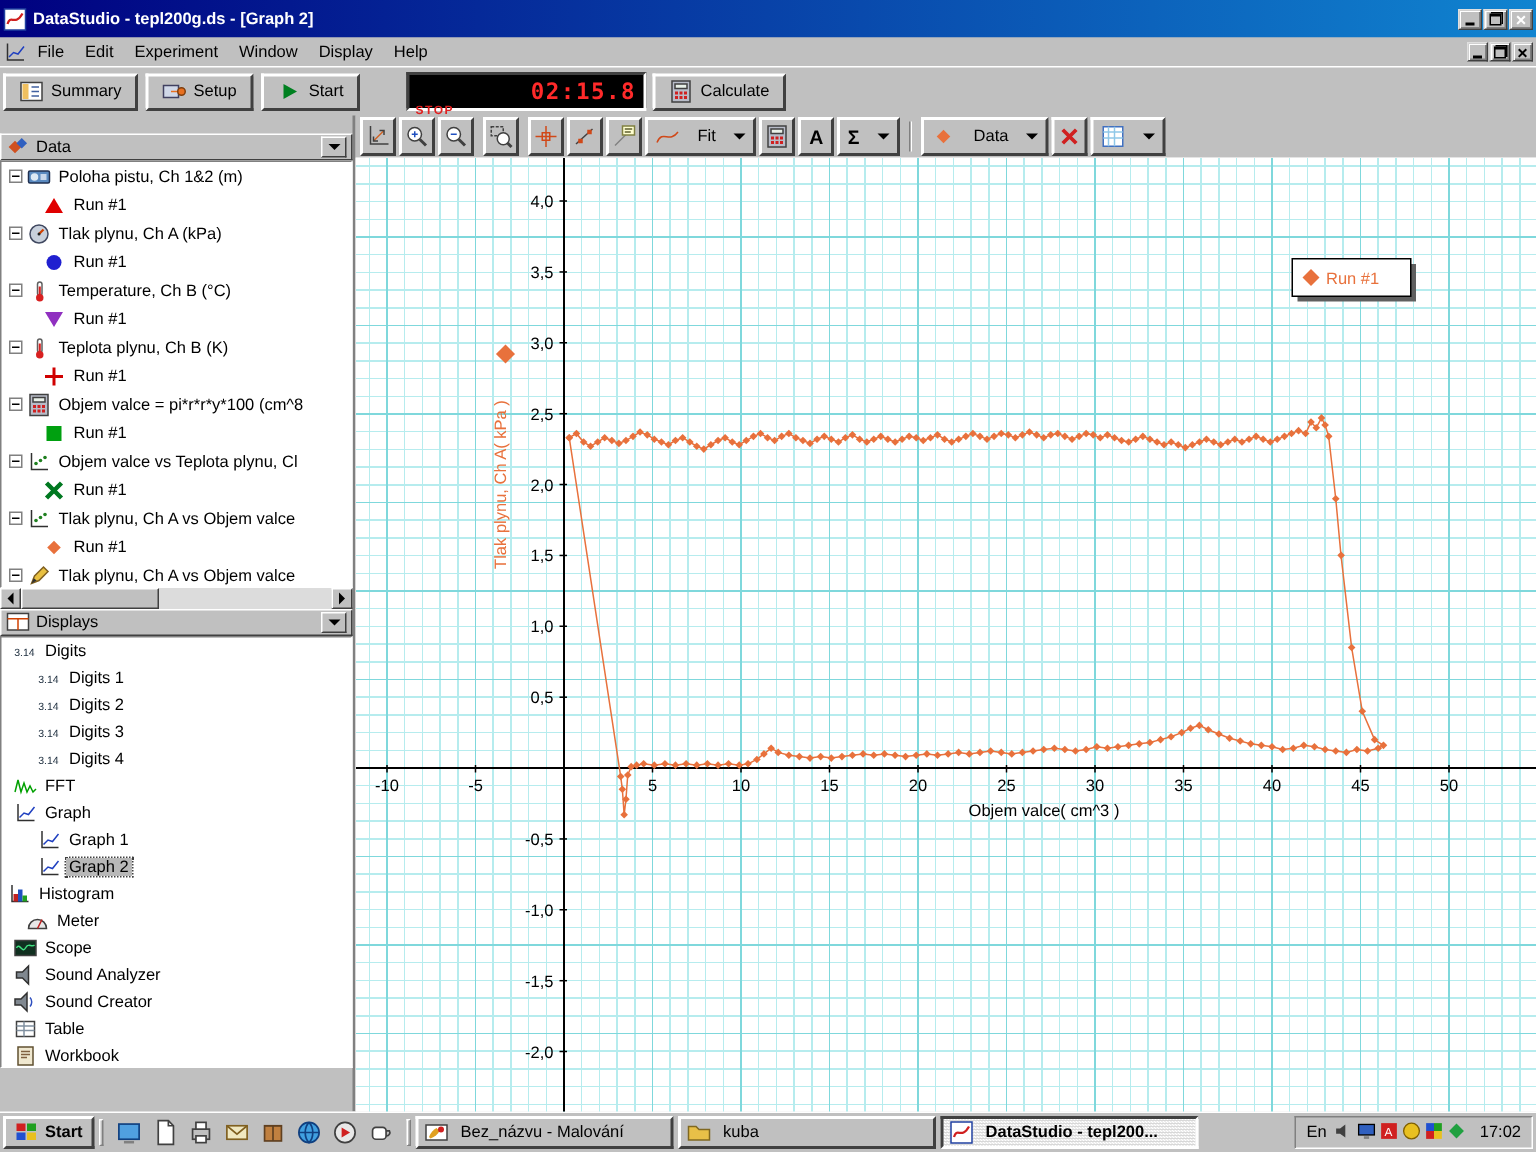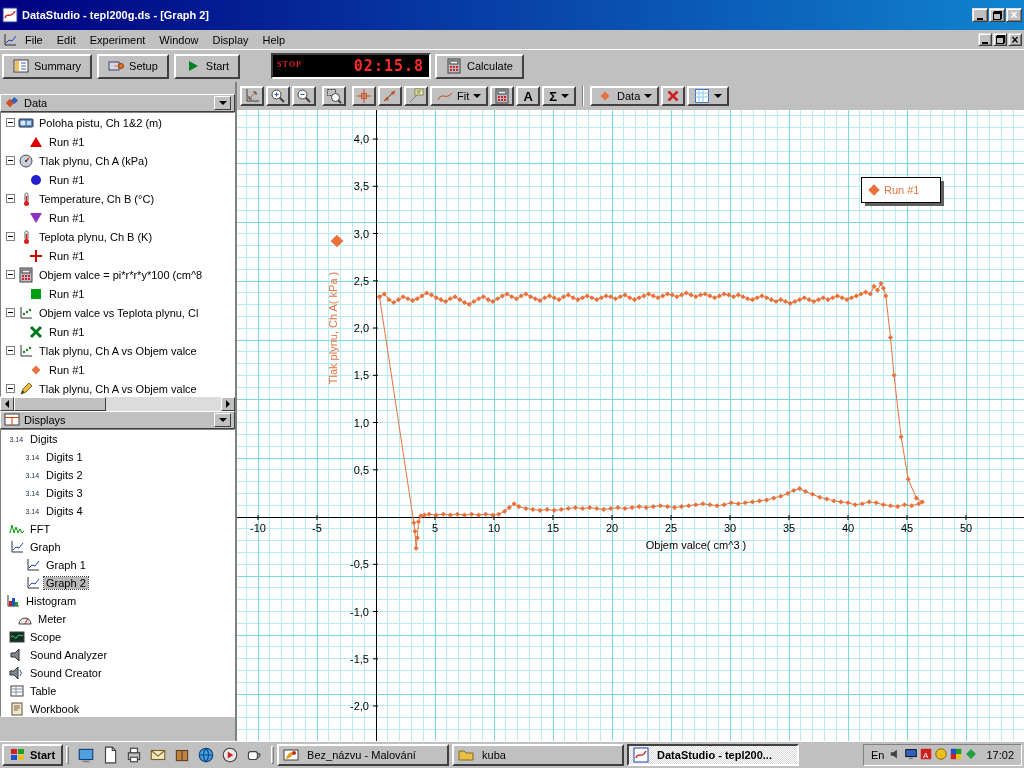--- a/index.html
+++ b/index.html
@@ -3,21 +3,21 @@
 <meta charset="utf-8">
 <style>
   *{box-sizing:border-box;}
   html,body{margin:0;padding:0;}
   body{width:1024px;height:768px;overflow:hidden;background:#c0c0c0;
        font-family:"Liberation Sans",sans-serif;font-size:11px;color:#000;}
   button{font:inherit;color:inherit;cursor:default;}
   .screen{width:1024px;height:768px;display:flex;flex-direction:column;}
 
   
-  .titlebar{height:30px;flex:none;background:linear-gradient(90deg,#000080,#1084d0);
+  .titlebar{height:25px;flex:none;background:linear-gradient(90deg,#000080,#1084d0);
             display:flex;align-items:center;padding:0 2px;color:#fff;}
   .titlebar .title-text{font-weight:bold;margin-left:4px;white-space:nowrap;}
   .winbtns{margin-left:auto;display:flex;}
   .wbtn{width:16px;height:14px;padding:0;margin-left:1px;background:#c0c0c0;
         border:1px solid;border-color:#dfdfdf #404040 #404040 #dfdfdf;
         box-shadow:inset 1px 1px 0 #fff, inset -1px -1px 0 #808080;
         display:inline-flex;align-items:center;justify-content:center;}
   .glyph-min{display:block;width:6px;height:2px;background:#000;margin-top:7px;}
   .glyph-restore{position:relative;display:block;width:9px;height:9px;}
   .glyph-restore::before{content:"";position:absolute;right:0;top:0;width:6px;height:5px;border:1px solid #000;border-top-width:2px;}
@@ -30,21 +30,21 @@
   .mdi-btns{margin-left:auto;display:flex;}
   .mdi-btns .wbtn{width:14px;height:13px;}
 
   
   .toolbar{height:33px;flex:none;display:flex;align-items:center;background:#c0c0c0;
            padding:0 2px;border-top:1px solid #fff;}
   .tbtn{height:25px;display:inline-flex;align-items:center;gap:5px;padding:0 9px;
         background:#c0c0c0;border:2px solid;border-color:#fff #404040 #404040 #fff;margin-right:5px;}
   .timer{width:160px;height:26px;flex:none;background:#000;position:relative;
          border:2px solid;border-color:#404040 #fff #fff #404040;margin:0 4px 0 26px;}
-  .timer .stop{position:absolute;top:5px;left:4px;color:#e02020;font-size:8px;font-weight:bold;letter-spacing:1px;font-family:Liberation Serif, serif;}
+  .timer .stop{position:absolute;top:19px;left:4px;color:#e02020;font-size:8px;font-weight:bold;letter-spacing:1px;}
   .timer .digits{position:absolute;right:5px;top:0;line-height:22px;color:#ff2a2a;
          font-family:"DejaVu Sans Mono",monospace;font-weight:bold;font-size:15px;letter-spacing:1px;}
 
   
   .content{flex:1;display:flex;min-height:0;}
   .left-panel{width:237px;flex:none;display:flex;flex-direction:column;background:#c0c0c0;
               border-right:2px solid #808080;}
   .panel-gap{height:12px;flex:none;}
   .phdr{height:18px;flex:none;display:flex;align-items:center;gap:4px;padding:0 3px;
         background:#c0c0c0;border:1px solid;border-color:#fff #404040 #404040 #fff;}
@@ -70,22 +70,22 @@
         border-color:#fff #404040 #404040 #fff;display:inline-flex;align-items:center;justify-content:center;}
   .arr-l{width:0;height:0;border:4px solid transparent;border-right:4px solid #000;margin-left:-4px;}
   .arr-r{width:0;height:0;border:4px solid transparent;border-left:4px solid #000;margin-right:-4px;}
   .strack{flex:1;position:relative;}
   .sthumb{position:absolute;left:0;top:0;width:92px;height:14px;background:#c0c0c0;
         border:1px solid;border-color:#fff #404040 #404040 #fff;}
 
   
   .right-col{flex:1;display:flex;flex-direction:column;min-width:0;}
   .graph-toolbar{height:28px;flex:none;display:flex;align-items:center;gap:2px;background:#c0c0c0;padding:0 3px;}
-  .gbtn{height:20px;min-width:24px;padding:0 2px;background:#c0c0c0;display:inline-flex;
-        align-items:center;justify-content:center;gap:4px;
+  .gbtn{height:26px;min-width:24px;padding:0 2px;background:#c0c0c0;display:inline-flex;
+        align-items:center;justify-content:center;gap:12px;
         border:2px solid;border-color:#fff #404040 #404040 #fff;}
   .gbtn.wide{padding:0 5px;}
   .gbtn .sigma{font-size:13px;font-weight:bold;}
   .gbtn .bigA{font-size:13px;font-weight:bold;}
   .tsep{width:2px;height:20px;border-left:1px solid #808080;border-right:1px solid #fff;margin:0 4px;}
   .plot-wrap{width:787px;height:643px;background:#fff;overflow:hidden;position:relative;}
 
   
   .taskbar{height:27px;flex:none;display:flex;align-items:center;gap:3px;background:#c0c0c0;
            border-top:1px solid #fff;padding:0 2px;}

